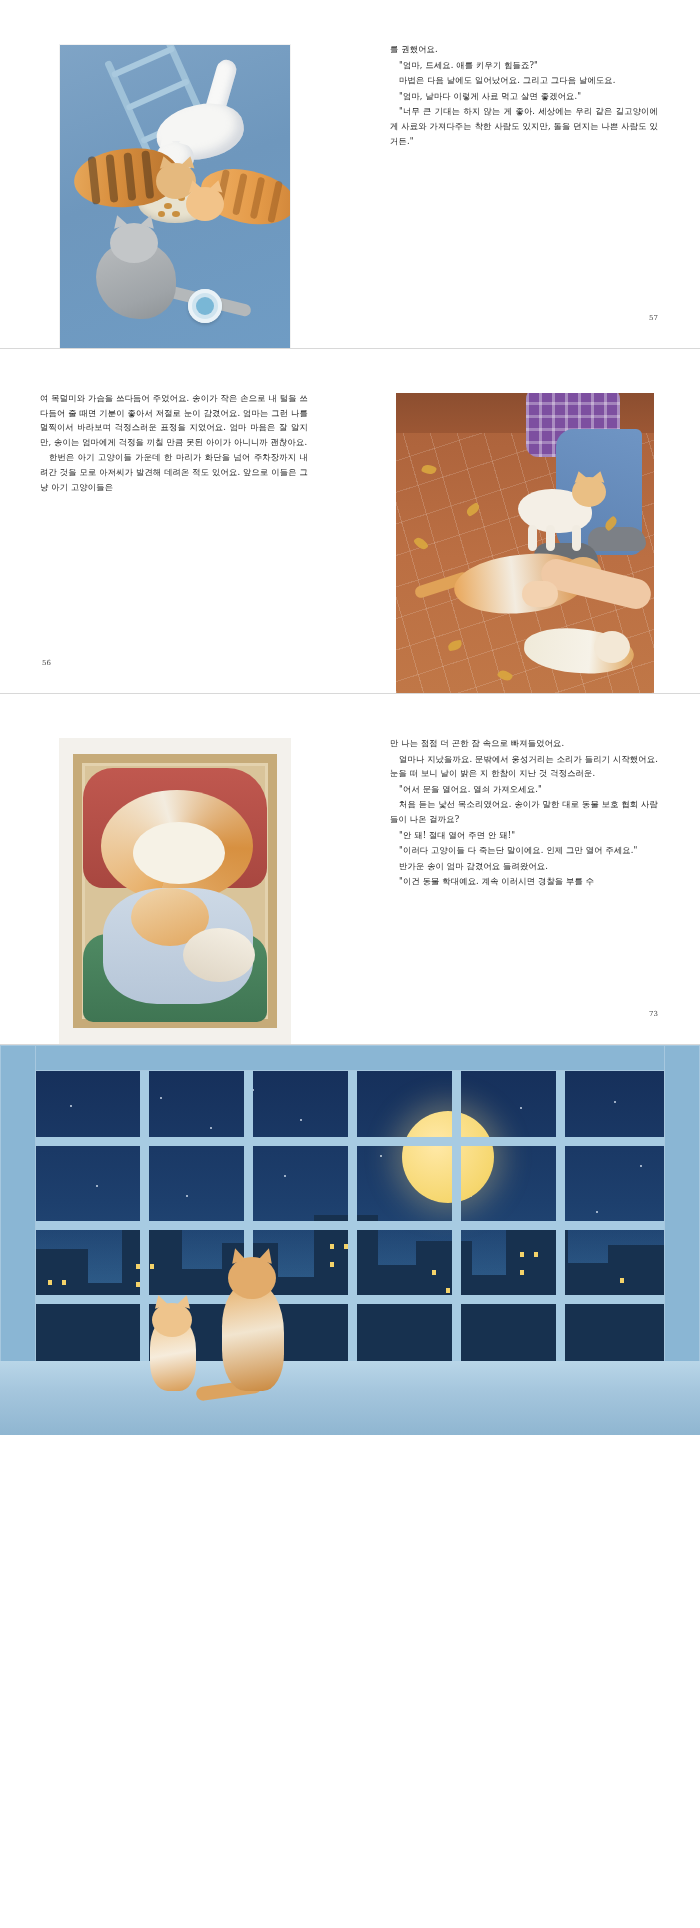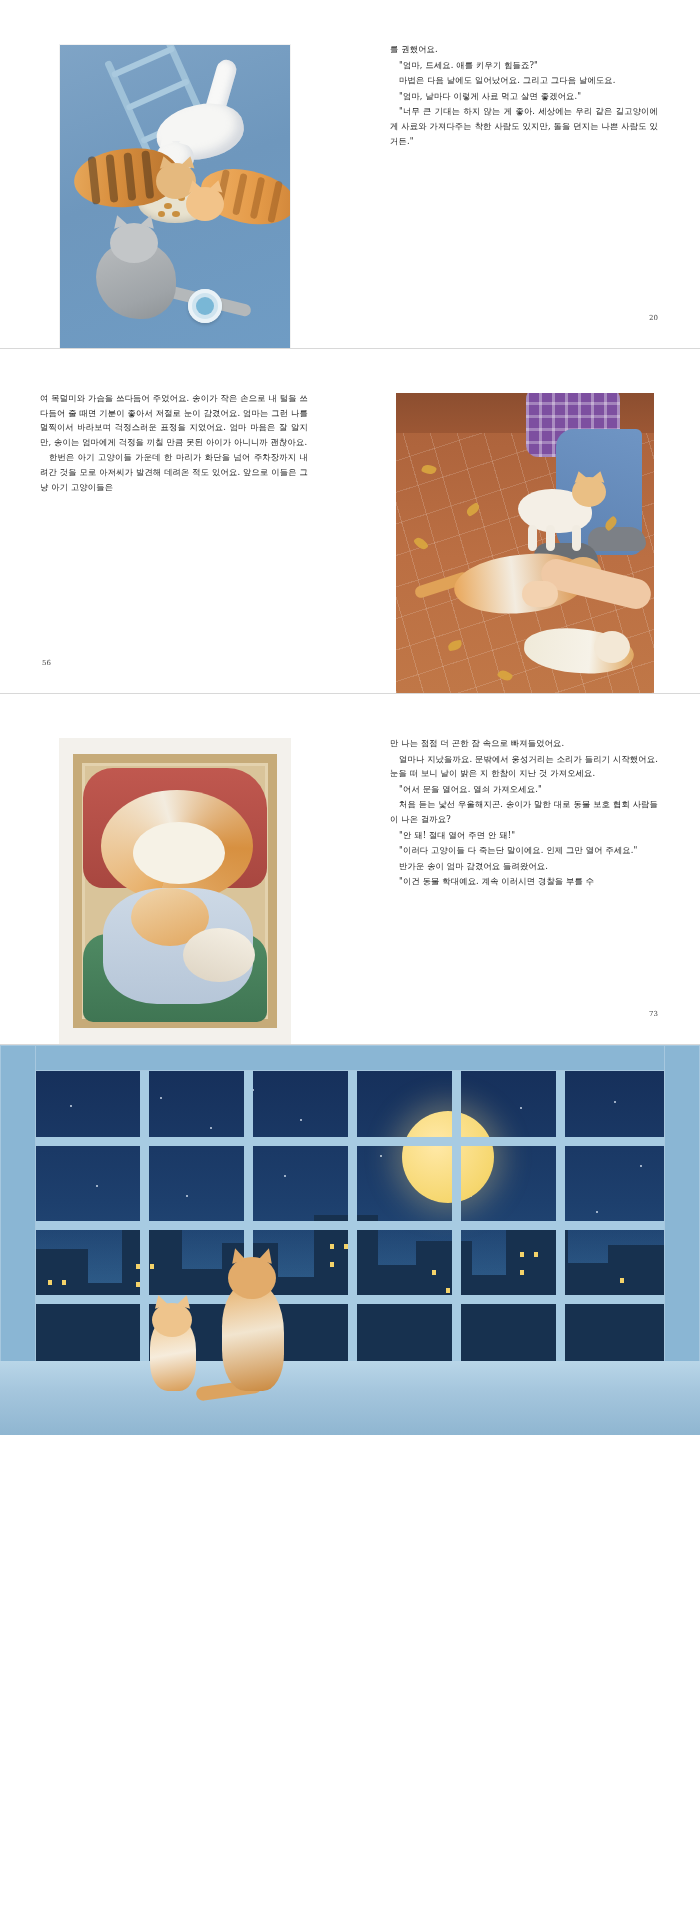--- a/index.html
+++ b/index.html
@@ -471,21 +471,21 @@
         <div class="a1-bowl"></div>
       </div>
     </div>
 
     <div class="half text-col">
       <p>를 권했어요.</p>
       <p class="indent">"엄마, 드세요. 애를 키우기 힘들죠?"</p>
       <p class="indent">마법은 다음 날에도 일어났어요. 그리고 그다음 날에도요.</p>
       <p class="indent">"엄마, 날마다 이렇게 사료 먹고 살면 좋겠어요."</p>
       <p class="indent">"너무 큰 기대는 하지 않는 게 좋아. 세상에는 우리 같은 길고양이에게 사료와 가져다주는 착한 사람도 있지만, 돌을 던지는 나쁜 사람도 있거든."</p>
-      <div class="folio right">20</div>
+      <div class="folio right">57</div>
     </div>
   </div>
 </div>
 
 <div class="divider"></div>
 
 <div class="page-strip">
   <div class="spread">
     <div class="half text-col">
       <p>여 목덜미와 가슴을 쓰다듬어 주었어요. 송이가 작은 손으로 내 털을 쓰다듬어 줄 때면 기분이 좋아서 저절로 눈이 감겼어요. 엄마는 그런 나를 멀찍이서 바라보며 걱정스러운 표정을 지었어요. 엄마 마음은 잘 알지만, 송이는 엄마에게 걱정을 끼칠 만큼 못된 아이가 아니니까 괜찮아요.</p>
@@ -545,23 +545,23 @@
         <div class="a3-cat-big"></div>
         <div class="a3-cat-big-in"></div>
         <div class="a3-pillow"></div>
         <div class="a3-kit1"></div>
         <div class="a3-kit2"></div>
       </div>
     </div>
 
     <div class="half text-col">
       <p>만 나는 점점 더 곤한 잠 속으로 빠져들었어요.</p>
-      <p class="indent">얼마나 지났을까요. 문밖에서 웅성거리는 소리가 들리기 시작했어요. 눈을 떠 보니 날이 밝은 지 한참이 지난 것 가져오세요.</p>
+      <p class="indent">얼마나 지났을까요. 문밖에서 웅성거리는 소리가 들리기 시작했어요. 눈을 떠 보니 날이 밝은 지 한참이 지난 것 걱정스러운.</p>
       <p class="indent">"어서 문을 열어요. 열쇠 가져오세요."</p>
-      <p class="indent">처음 듣는 낯선 우울해지곤. 송이가 말한 대로 동물 보호 협회 사람들이 나온 걸까요?</p>
+      <p class="indent">처음 듣는 낯선 목소리였어요. 송이가 말한 대로 동물 보호 협회 사람들이 나온 걸까요?</p>
       <p class="indent">"안 돼! 절대 열어 주면 안 돼!"</p>
       <p class="indent">"이러다 고양이들 다 죽는단 말이에요. 인제 그만 열어 주세요."</p>
       <p class="indent">반가운 송이 엄마 감겼어요 들려왔어요.</p>
       <p class="indent">"이건 동물 학대예요. 계속 이러시면 경찰을 부를 수</p>
       <div class="folio right">73</div>
     </div>
   </div>
 </div>
 
 <div class="divider"></div>

